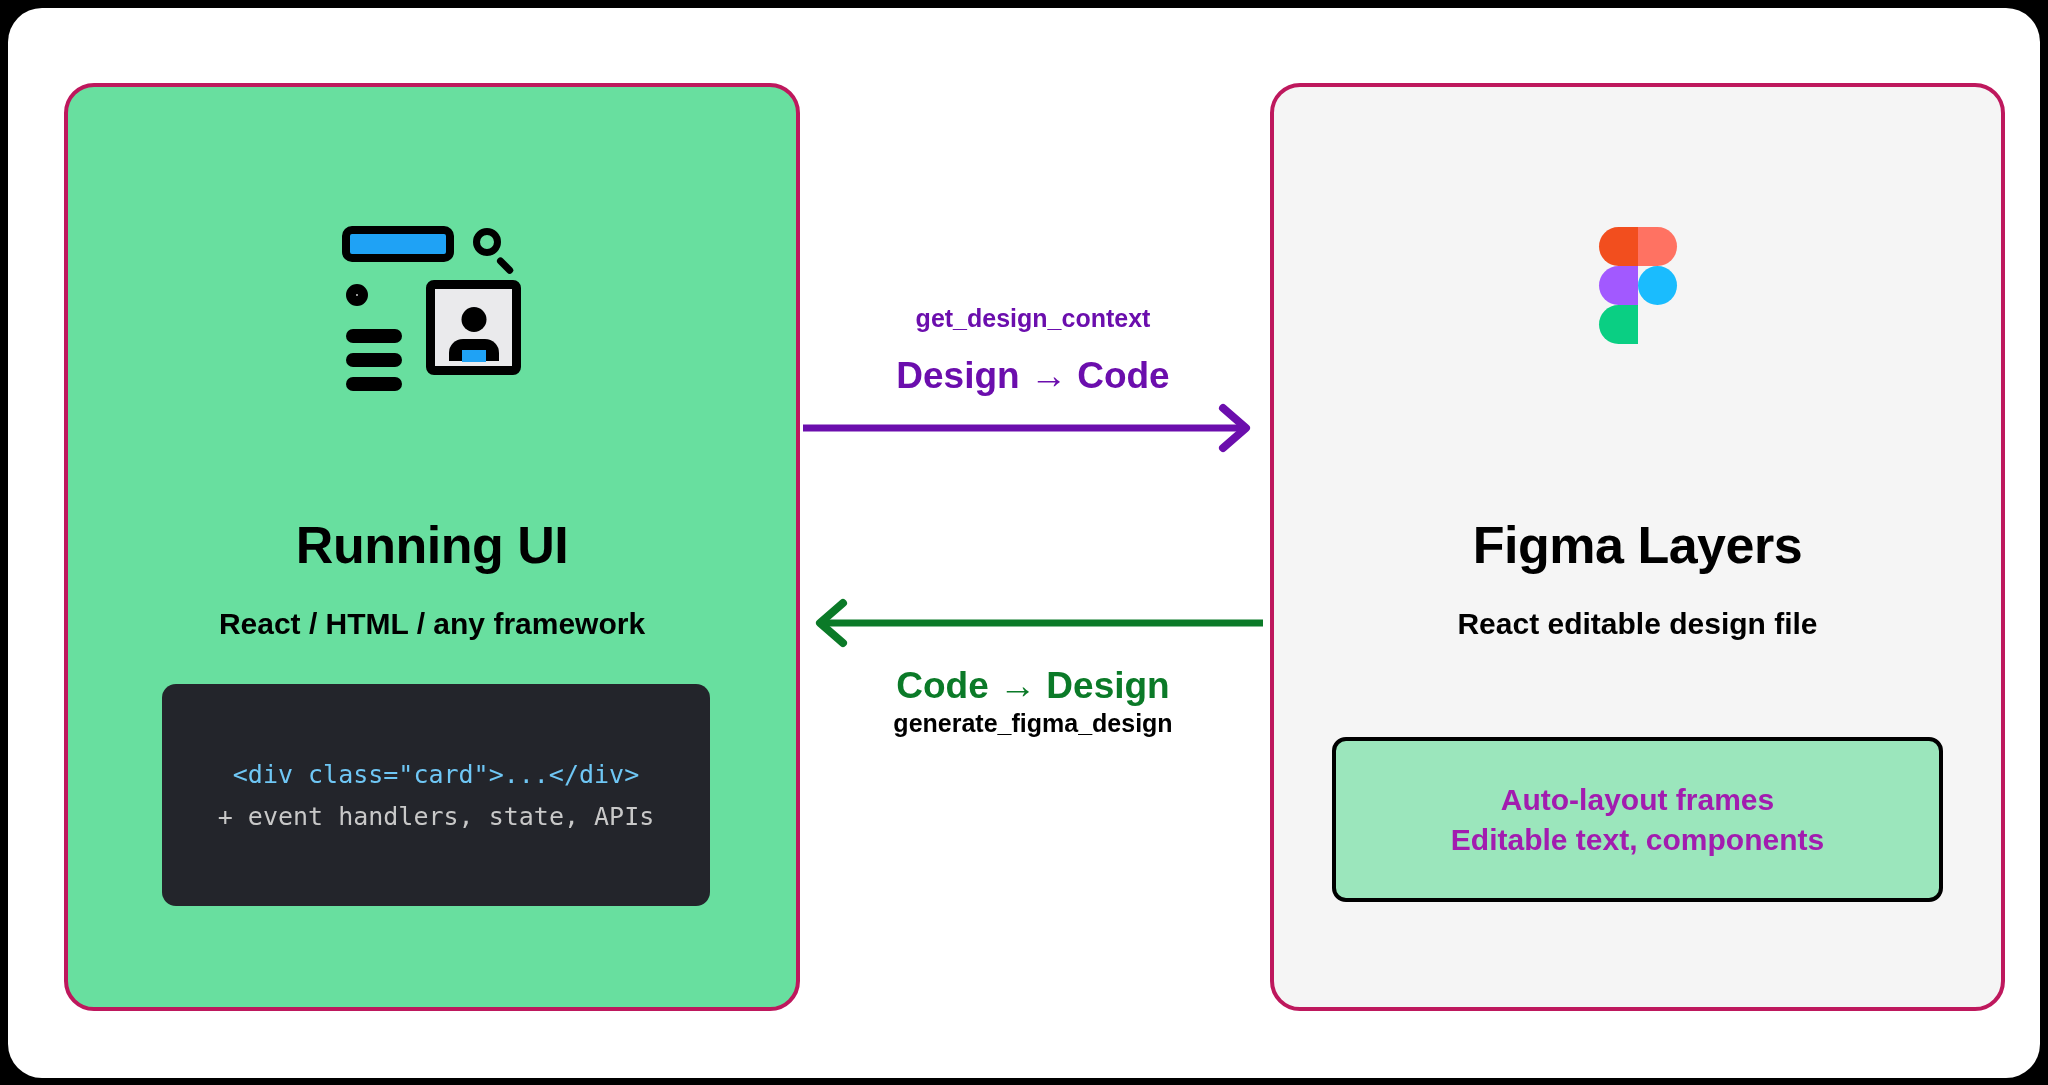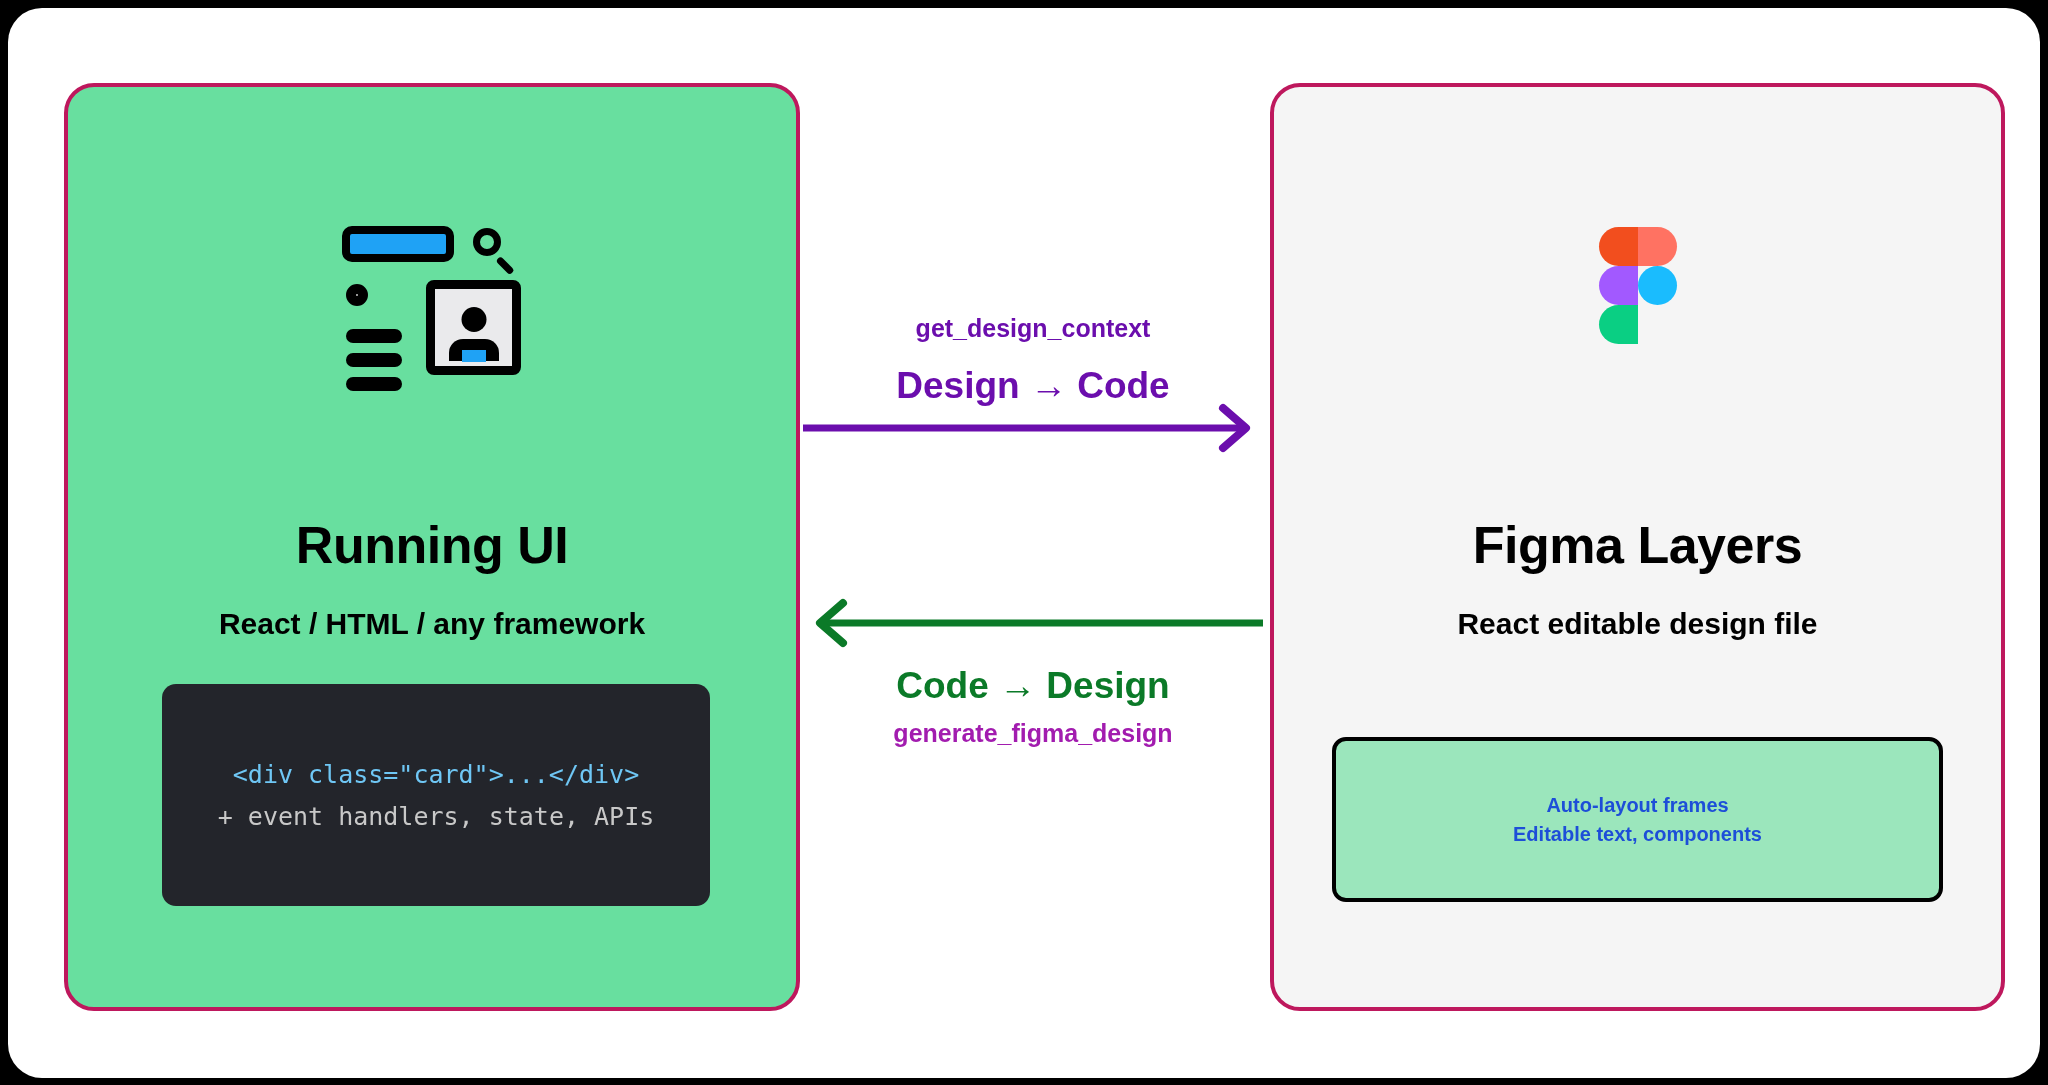--- a/index.html
+++ b/index.html
@@ -174,23 +174,23 @@
     background:#9BE6BC;
     border:4px solid #000000;
     border-radius:14px;
     display:flex;
     flex-direction:column;
     justify-content:center;
     align-items:center;
     gap:6px;
   }
   .feature-line {
-    font-size:20px;
-    font-weight:bold;
-    color:#1d4ed8;
+    font-size:30px;
+    font-weight:bold;
+    color:#a21caf;
     text-align:center;
   }
 
   
   .arrow-svg { position:absolute; overflow:visible; }
   .arrow-top    { left:795px; top:395px; }
   .arrow-bottom { left:795px; top:590px; }
 
   .arrow-label-group {
     position:absolute;
@@ -201,21 +201,20 @@
   .lbl-big {
     font-size:37px;
     font-weight:bold;
     line-height:1.18;
     margin-top:20px;
   }
   .lbl-small {
     font-size:25px;
     font-weight:bold;
     line-height:1.25;
-    margin-top:10px;
   }
   .grp-top    { top:295px; }
   .grp-bottom { top:636px; }
 </style>
 </head>
 <body>
 
 <div class="frame">
 
   <div class="card card-left">
@@ -273,16 +272,16 @@
     <polyline points="420,5 443,25 420,45" fill="none" stroke="#6B0EAD" stroke-width="8" stroke-linecap="round" stroke-linejoin="round"></polyline>
   </svg>
 
   <svg class="arrow-svg arrow-bottom" width="460" height="60">
     <line x1="20" y1="25" x2="460" y2="25" stroke="#0B7A28" stroke-width="7"></line>
     <polyline points="40,5 17,25 40,45" fill="none" stroke="#0B7A28" stroke-width="8" stroke-linecap="round" stroke-linejoin="round"></polyline>
   </svg>
 
   <div class="arrow-label-group grp-bottom">
     <div class="lbl-big" style="color:#0B7A28">Code → Design</div>
-    <div class="lbl-small" style="color:#a21caf">generate_figma_design</div>
+    <div class="lbl-small" style="color:#000000">generate_figma_design</div>
   </div>
 
 </div>
 
 </body></html>

